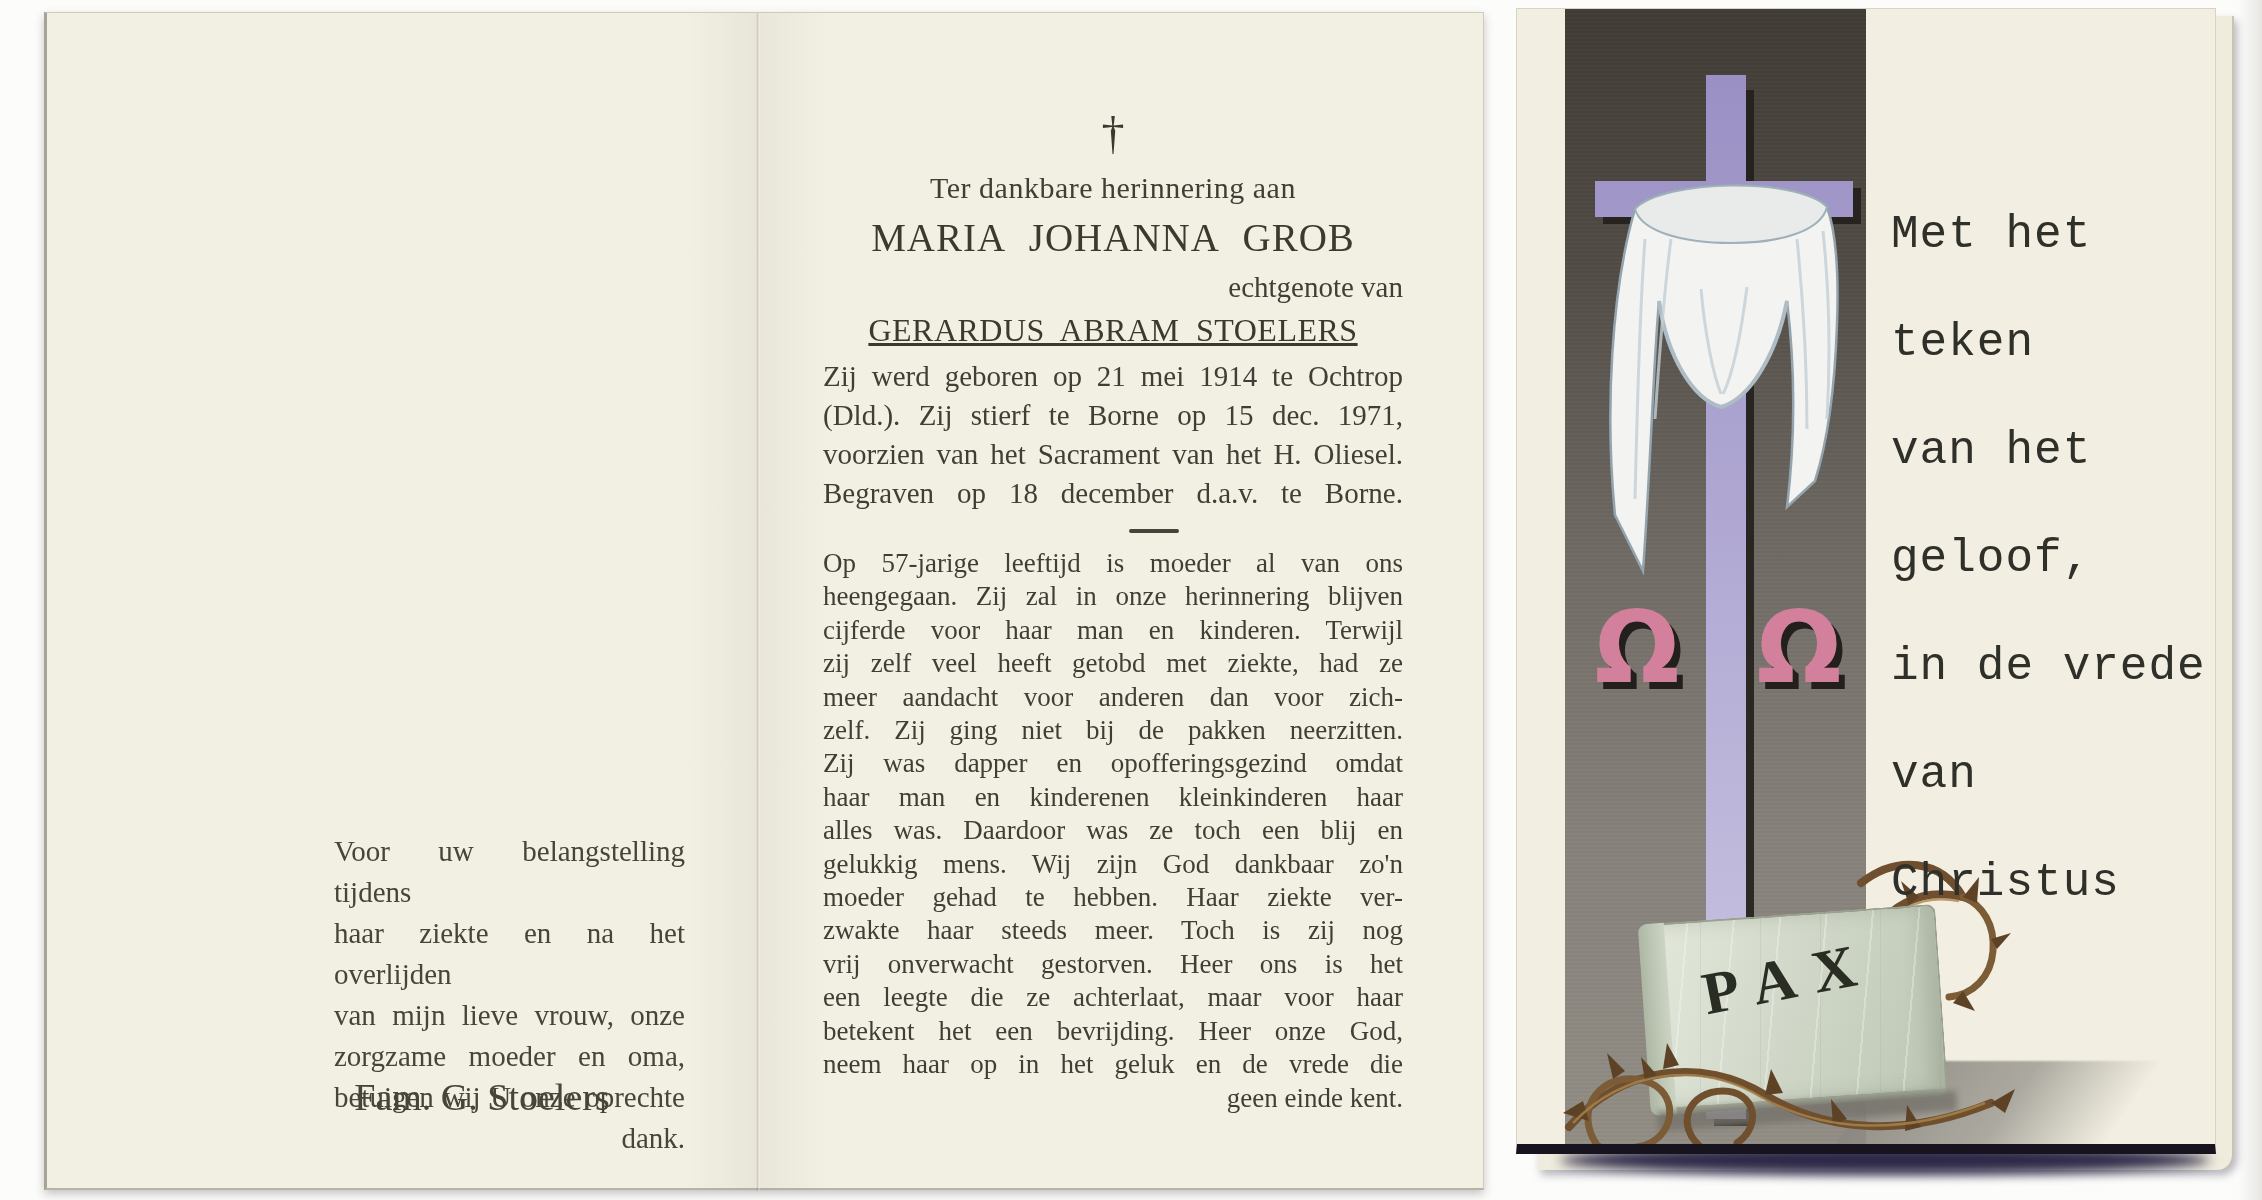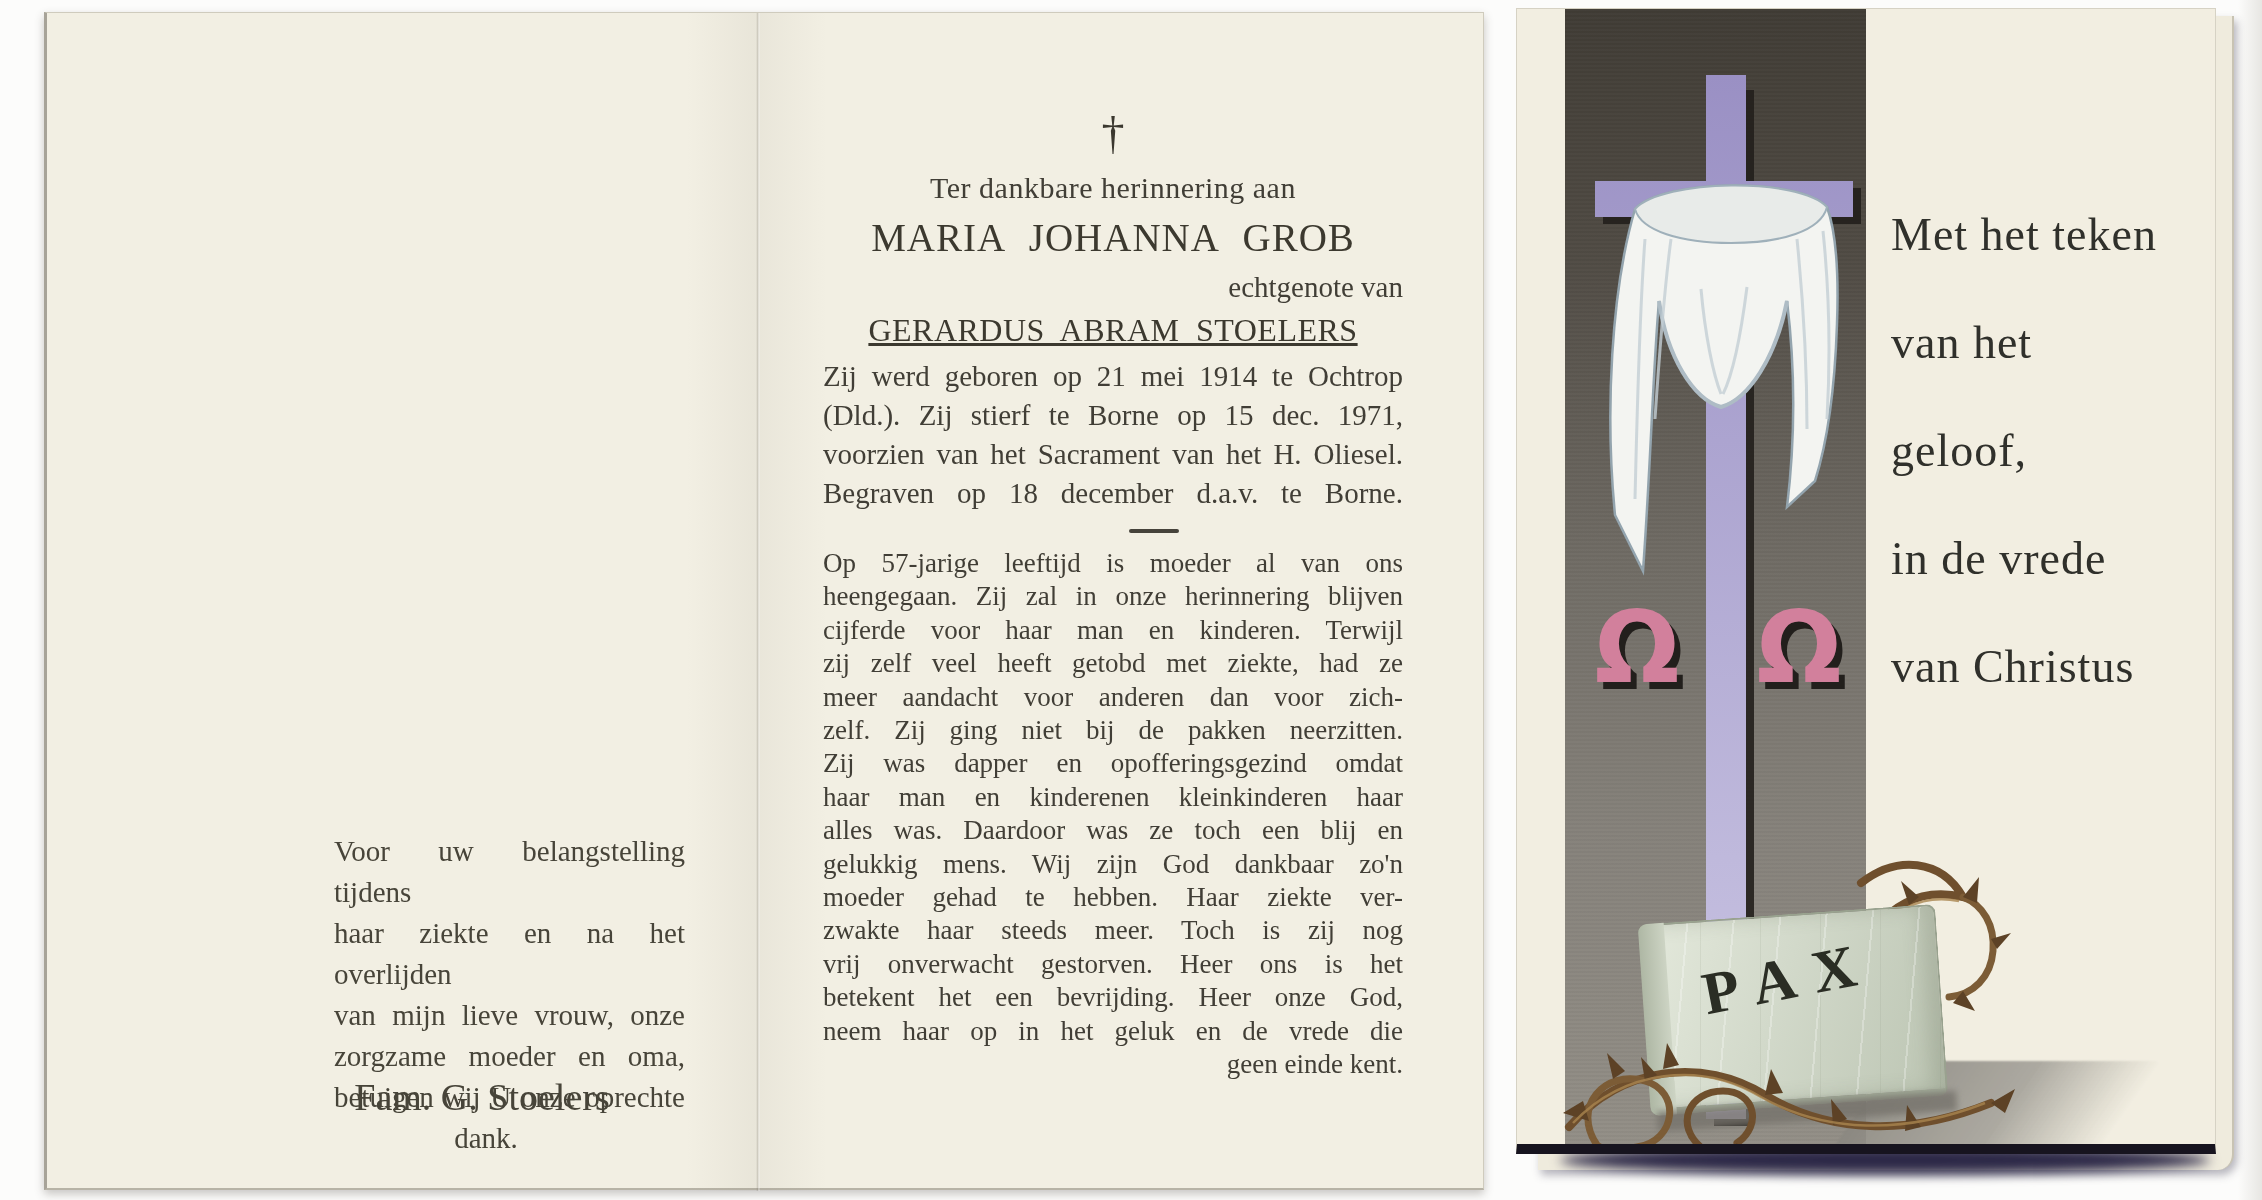--- a/index.html
+++ b/index.html
@@ -12,21 +12,21 @@
     border:1px solid #cfcbbd;border-left:3px solid #a7a398;border-bottom:2px solid #b7b3a6;
     box-shadow:0 4px 9px rgba(60,55,45,.28);}
   .fold{left:709px;top:0;width:4px;height:1178px;
     background:linear-gradient(90deg,rgba(105,100,88,0) 0%,rgba(105,100,88,.28) 50%,rgba(255,255,255,.5) 70%,rgba(105,100,88,0) 100%);}
   .page-shade{left:640px;top:0;width:140px;height:1178px;
     background:linear-gradient(90deg,rgba(150,145,130,0),rgba(150,145,130,.10) 48%,rgba(150,145,130,0));}
 
   
   .thanks{left:240px;top:818px;width:398px;font-size:29px;line-height:41px;color:#474439;}
   .thanks .jl{position:relative;display:block;text-align:justify;text-align-last:justify;margin-left:47px;}
-  .thanks .jl-last{position:relative;display:block;text-align:center;}
+  .thanks .jl-last{position:relative;display:block;text-align:right;}
   .signature{left:240px;top:1062px;width:398px;text-align:center;padding-right:8px;
     font-size:38px;color:#474439;}
 
   
   .rp{left:776px;width:580px;text-align:center;color:#413e36;}
   .glyph-cross{top:98px;font-size:46px;line-height:46px;color:#3b382f;}
   .intro{top:158px;font-size:30px;letter-spacing:.5px;}
   .name{top:202px;font-size:39px;letter-spacing:1px;word-spacing:14px;color:#3c392f;}
   .relation{top:258px;font-size:29px;text-align:right;}
   .spouse{top:299px;font-size:32px;letter-spacing:.5px;word-spacing:8px;color:#3c392f;text-decoration:underline;}
@@ -72,21 +72,21 @@
     box-shadow:inset -14px 0 18px rgba(110,120,100,.25);}
   .stone-veins{left:0;top:0;width:100%;height:100%;border-radius:7px;opacity:.5;
     background:repeating-linear-gradient(99deg,rgba(255,255,255,.55) 0 2px,rgba(255,255,255,0) 2px 46px),
                repeating-linear-gradient(94deg,rgba(130,140,120,.25) 0 1px,rgba(0,0,0,0) 1px 60px);}
   .stone-edge{left:-2px;top:-2px;width:26px;height:192px;border-radius:9px 0 0 9px;
     background:linear-gradient(90deg,#aeb7a4,#cdd4c4);}
   .pax{left:58px;top:28px;font-size:60px;font-weight:bold;letter-spacing:18px;
     color:#2a2d24;transform:rotate(-7deg);font-family:"Liberation Serif",serif;}
   .thorns-front-svg{left:36px;top:990px;}
 
-  .cover-text{left:374px;top:172px;width:320px;font-family:Liberation Serif, serif;
+  .cover-text{left:374px;top:172px;width:320px;font-family:Liberation Mono, monospace;
     font-size:46px;line-height:108px;color:#30302b;letter-spacing:1px;text-align:left;}
   .cover-text .cl{position:relative;display:block;}
 
   .edge-noise{left:2238px;top:0;width:24px;height:1200px;
     background:linear-gradient(90deg,rgba(210,208,202,.0),rgba(210,208,202,.5));}
 </style>
 </head>
 <body>
 
 <div class="screen">
@@ -127,20 +127,21 @@
       <span class="jl">zij zelf veel heeft getobd met ziekte, had ze</span>
       <span class="jl">meer aandacht voor anderen dan voor zich-</span>
       <span class="jl">zelf. Zij ging niet bij de pakken neerzitten.</span>
       <span class="jl">Zij was dapper en opofferingsgezind omdat</span>
       <span class="jl">haar man en kinderenen kleinkinderen haar</span>
       <span class="jl">alles was. Daardoor was ze toch een blij en</span>
       <span class="jl">gelukkig mens. Wij zijn God dankbaar zo'n</span>
       <span class="jl">moeder gehad te hebben. Haar ziekte ver-</span>
       <span class="jl">zwakte haar steeds meer. Toch is zij nog</span>
       <span class="jl">vrij onverwacht gestorven. Heer ons is het</span>
+      <span class="jl">een leegte die ze achterlaat, maar voor haar</span>
       <span class="jl">betekent het een bevrijding. Heer onze God,</span>
       <span class="jl">neem haar op in het geluk en de vrede die</span>
       <span class="jl-last">geen einde kent.</span>
     </div>
   </div>
 
   <div class="back-sheet"></div>
   <div class="cover-bottom-shadow"></div>
 
   <div class="cover-card">

